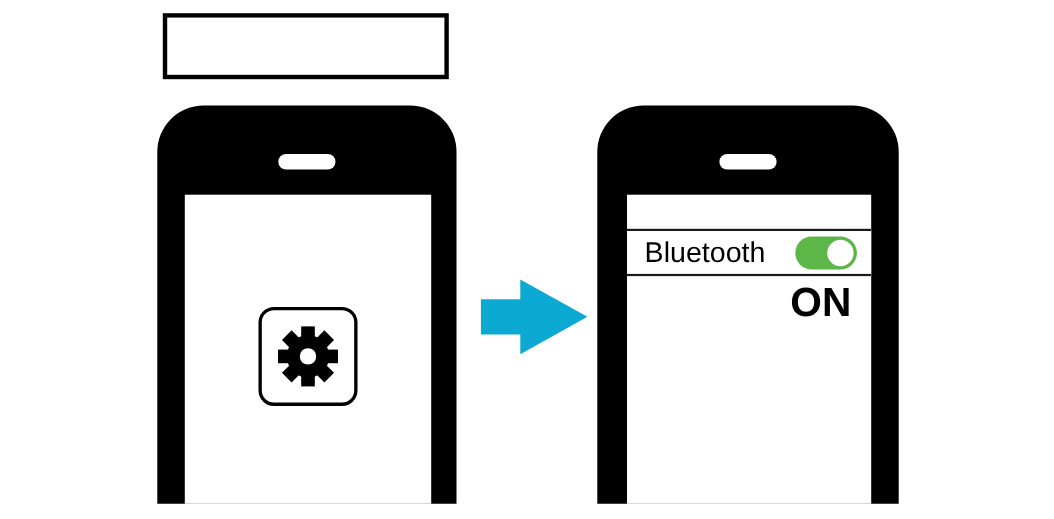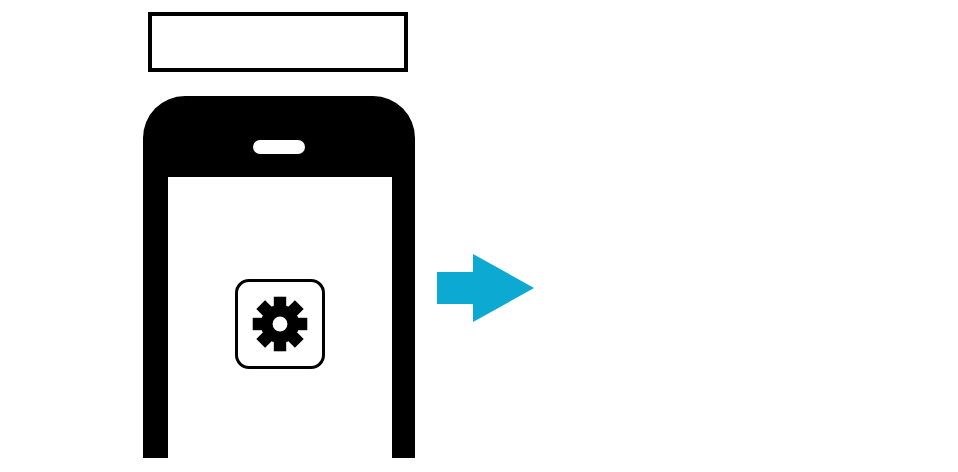--- a/index.html
+++ b/index.html
@@ -164,14 +164,29 @@
       </div>
     </div>
   </div>
 
   <div class="arrow-wrap">
     <svg width="97" height="68" viewBox="0 0 97 68" aria-hidden="true">
       <polygon points="0,18 36,18 36,0 97,34 36,68 36,50 0,50" fill="#0CA9D2"></polygon>
     </svg>
   </div>
 
+  <div class="phone right">
+    <div class="speaker"></div>
+    <div class="screen">
+      <div class="screen-top-spacer"></div>
+      <div class="bt-row">
+        <span class="bt-label">Bluetooth</span>
+        <div class="toggle">
+          <div class="knob"></div>
+        </div>
+      </div>
+      <div class="status-row">
+        <span class="status-text">ON</span>
+      </div>
+    </div>
+  </div>
 
 </div>
 
 </body></html>

